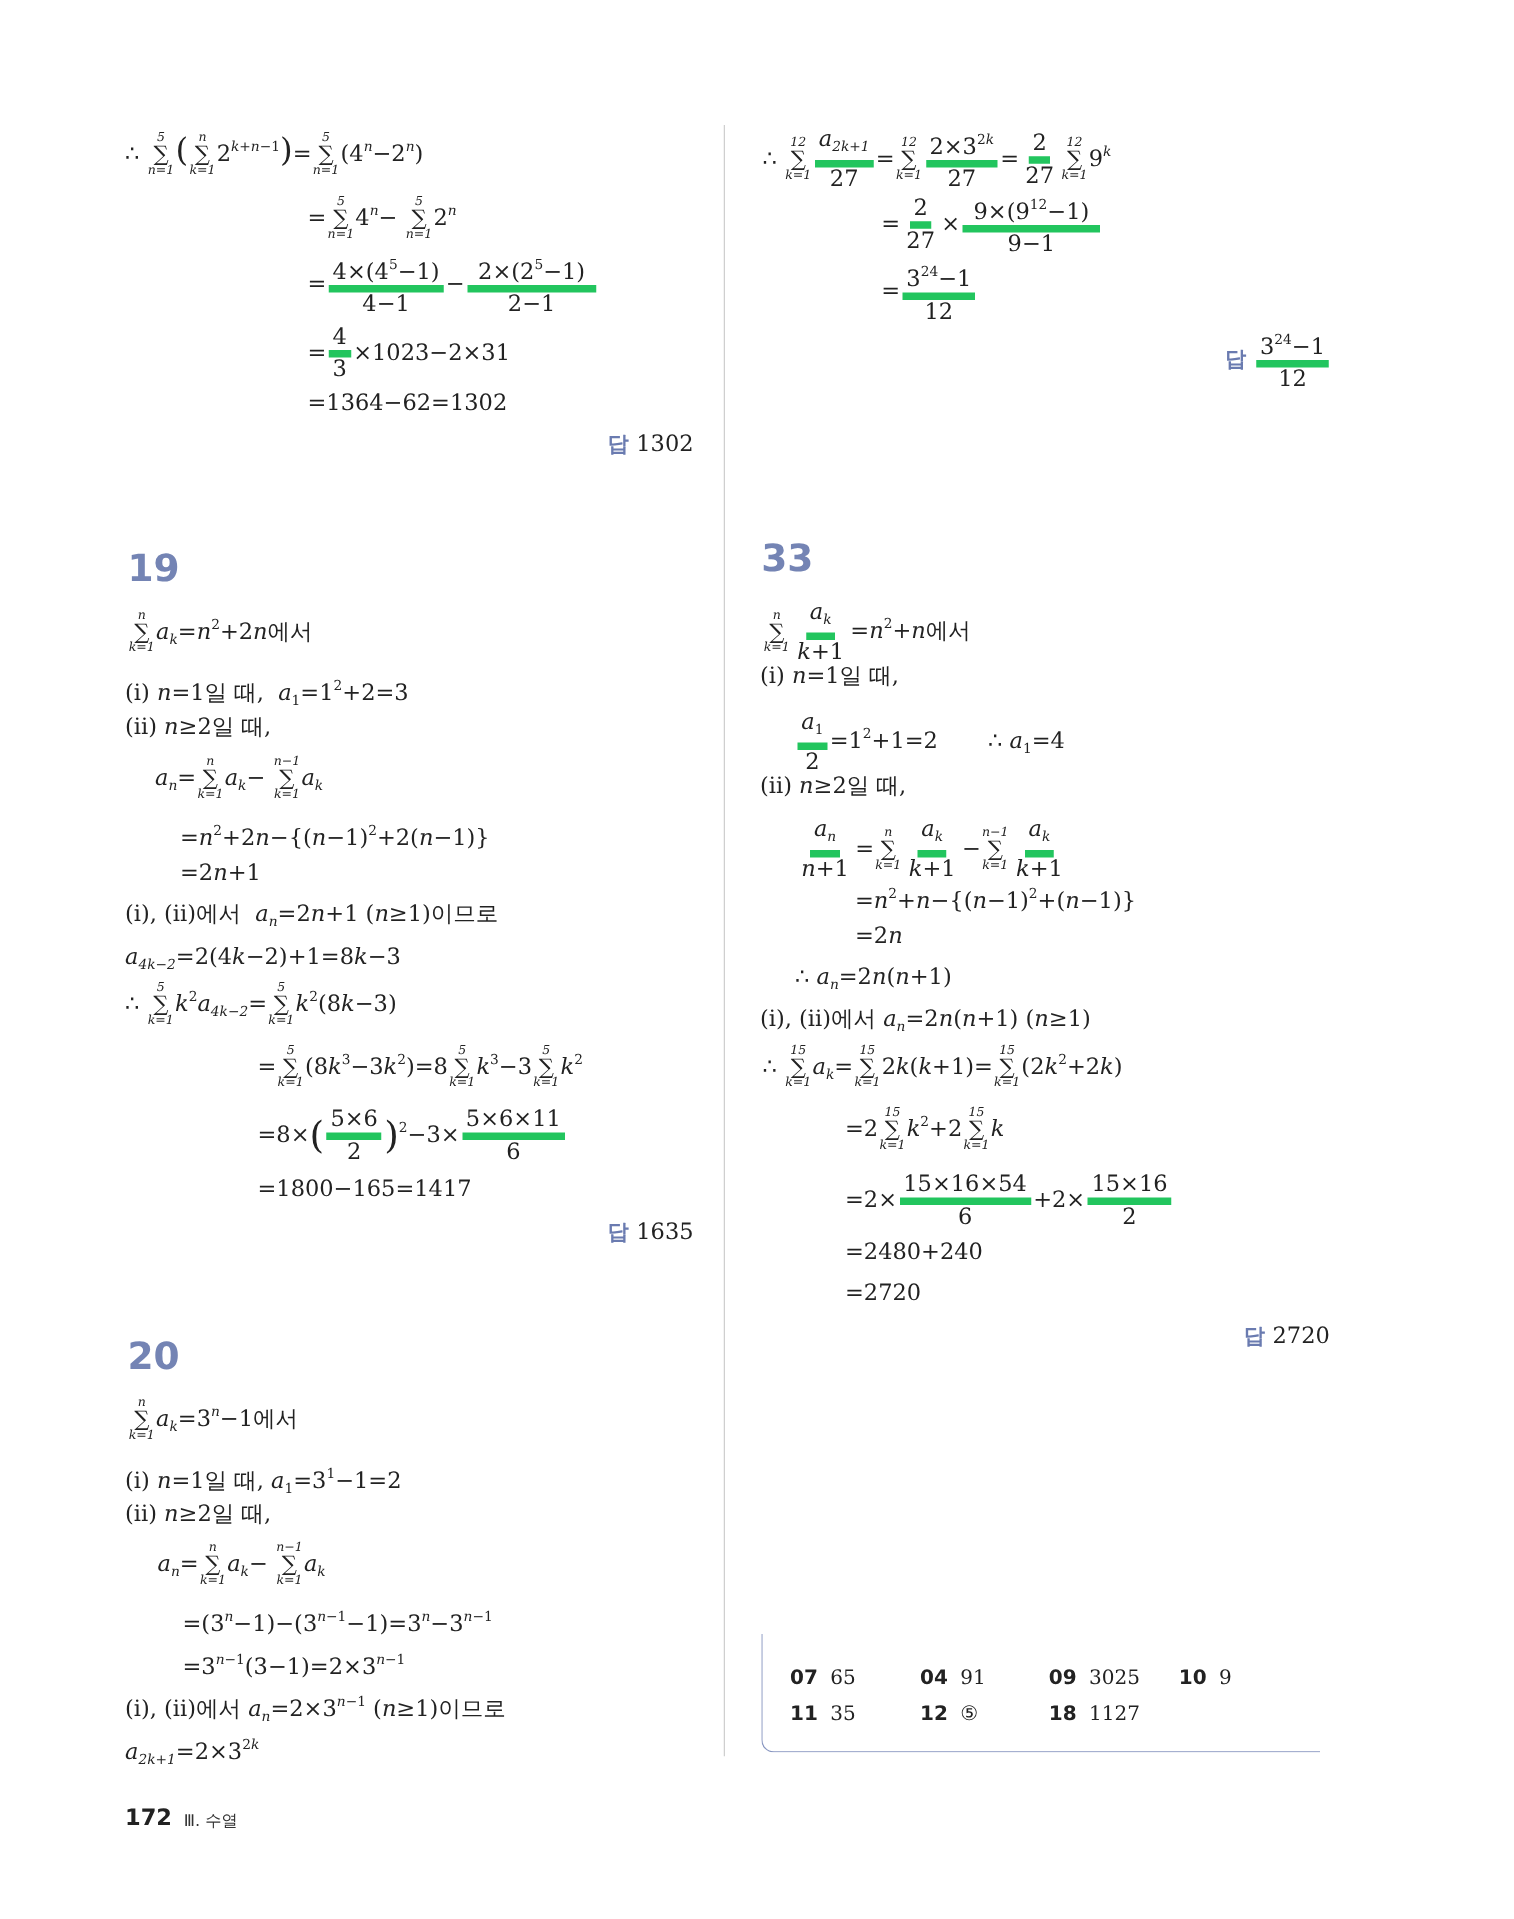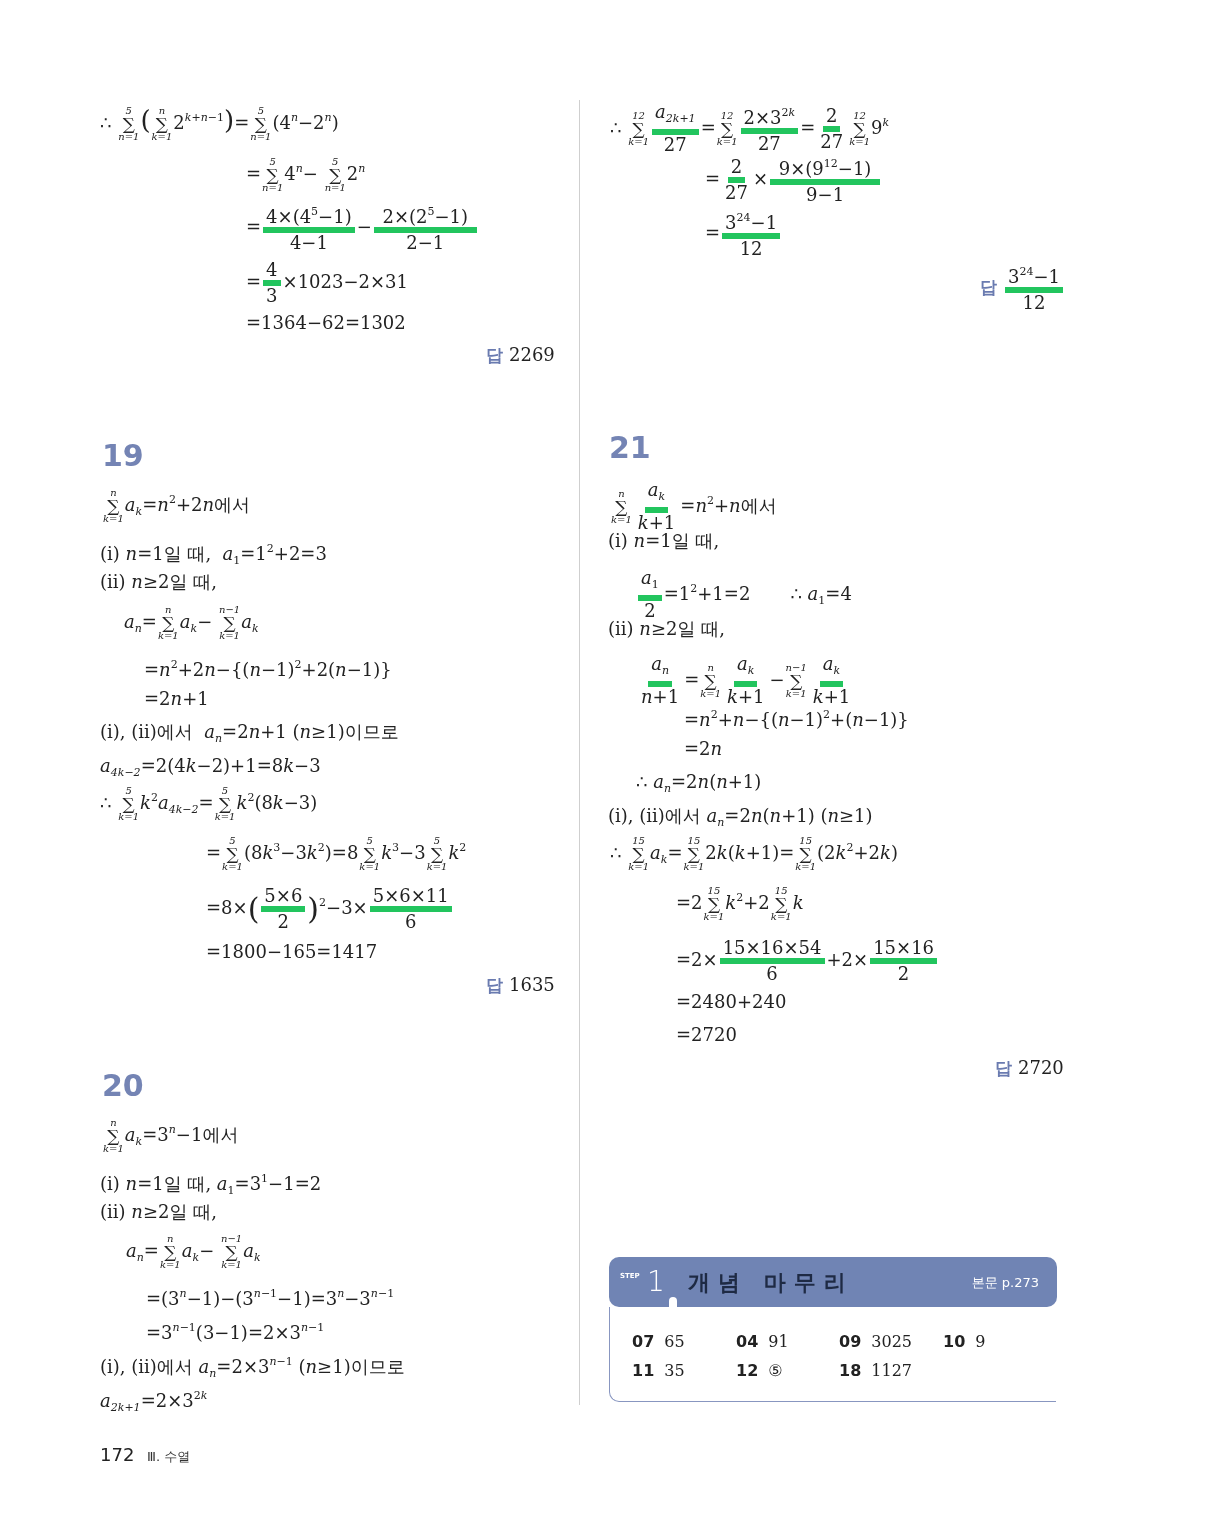--- a/index.html
+++ b/index.html
@@ -22,21 +22,21 @@
   .step-box { position:absolute; left:609px; top:1257px; width:448px; height:146px; }
   .step-header { position:absolute; left:0; top:0; width:448px; height:50px; background:#7084b4; border-radius:10px; }
   .step-body { position:absolute; left:0; top:50px; width:446px; height:94px; border:1.5px solid #8896c0; border-top:none; border-right:none; border-radius:0 0 0 10px; }
   .step-label { position:absolute; left:11px; top:15px; font-family:"DejaVu Sans", sans-serif; font-size:7px; color:#fff; font-weight:bold; }
   .step-num { position:absolute; left:38px; top:8px; font-family:"DejaVu Sans", sans-serif; font-size:28px; color:#fff; font-weight:300; }
   .step-title { position:absolute; left:79px; top:11px; font-family:"DejaVu Sans", sans-serif; font-size:22px; color:#1e2a44; font-weight:bold; letter-spacing:8px; }
   .step-ref { position:absolute; right:18px; top:17px; font-family:"DejaVu Sans", sans-serif; font-size:13px; color:#fff; }
   .step-notch { position:absolute; left:60px; top:40px; width:8px; height:12px; background:#fff; border-radius:6px 6px 0 0; }
   .ans-item { position:absolute; font-size:16px; white-space:nowrap; }
   .ans-item .no { font-family:"DejaVu Sans", sans-serif; font-weight:bold; margin-right:10px; }
-  .footer-page { position:absolute; left:100px; top:1444px; font-family:"DejaVu Sans", sans-serif; font-weight:normal; font-size:18px; }
+  .footer-page { position:absolute; left:100px; top:1444px; font-family:"DejaVu Sans", sans-serif; font-weight:bold; font-size:18px; }
   .footer-chapter { position:absolute; left:147px; top:1448px; font-family:"DejaVu Sans", sans-serif; font-size:13px; color:#333; }
 </style>
 </head>
 <body>
 
 <div class="col-divider"></div>
 
 <div>
   <div class="line" style="left:100px;top:106px;">
     ∴&nbsp;<span class="sigma">
@@ -74,21 +74,21 @@
       </span>
   </div>
   <div class="line" style="left:246px;top:260px;">
     =<span class="frac">
         <span class="num">4</span>
         <span class="den">3</span>
       </span>×1023−2×31
   </div>
   <div class="line" style="left:246px;top:311px;">=1364−62=1302</div>
   <div class="answer" style="left:486px;top:344px;">
-    <span class="dap">답</span><span>2269</span>
+    <span class="dap">답</span><span>1302</span>
   </div>
 </div>
 
 <div>
   <div class="line" style="left:610px;top:102px;">
     ∴&nbsp;<span class="sigma">
         <span class="lim">12</span>
         <span class="sym">∑</span>
         <span class="lim">k=1</span>
       </span><span class="frac">
@@ -221,21 +221,21 @@
         <span class="sym">∑</span>
         <span class="lim">k=1</span>
       </span><i>a</i><span class="sub">k</span>
   </div>
   <div class="line" style="left:146px;top:1282px;">=(3<span class="sup"><i>n</i></span>−1)−(3<span class="sup"><i>n</i>−1</span>−1)=3<span class="sup"><i>n</i></span>−3<span class="sup"><i>n</i>−1</span></div>
   <div class="line" style="left:146px;top:1316px;">=3<span class="sup"><i>n</i>−1</span>(3−1)=2×3<span class="sup"><i>n</i>−1</span></div>
   <div class="line" style="left:100px;top:1350px;">(i), (ii)에서 <i>a</i><span class="sub">n</span>=2×3<span class="sup"><i>n</i>−1</span> (<i>n</i>≥1)이므로</div>
   <div class="line" style="left:100px;top:1384px;"><i>a</i><span class="sub">2k+1</span>=2×3<span class="sup">2<i>k</i></span></div>
 </div>
 
-<div class="prob-num" style="left:609px;top:430px;">21</div>
+<div class="prob-num" style="left:609px;top:430px;">33</div>
 <div>
   <div class="line" style="left:610px;top:480px;">
     <span class="sigma">
         <span class="lim">n</span>
         <span class="sym">∑</span>
         <span class="lim">k=1</span>
       </span><span class="frac">
         <span class="num"><i>a</i><span class="sub">k</span></span>
         <span class="den"><i>k</i>+1</span>
       </span>=<i>n</i><span class="sup">2</span>+<i>n</i>에서
@@ -308,26 +308,20 @@
       </span>
   </div>
   <div class="line" style="left:676px;top:990px;">=2480+240</div>
   <div class="line" style="left:676px;top:1023px;">=2720</div>
   <div class="answer" style="left:995px;top:1057px;">
     <span class="dap">답</span><span>2720</span>
   </div>
 </div>
 
 <div class="step-box">
-  <div class="step-header">
-    <span class="step-label">STEP</span>
-    <span class="step-num">1</span>
-    <span class="step-title">개념 마무리</span>
-    <span class="step-ref">본문 p.273</span>
-  </div>
   <div class="step-notch"></div>
   <div class="step-body">
     <div class="ans-item" style="left:22px;top:25px;"><span class="no">07</span><span>65</span></div>
     <div class="ans-item" style="left:126px;top:25px;"><span class="no">04</span><span>91</span></div>
     <div class="ans-item" style="left:229px;top:25px;"><span class="no">09</span><span>3025</span></div>
     <div class="ans-item" style="left:333px;top:25px;"><span class="no">10</span><span>9</span></div>
     <div class="ans-item" style="left:22px;top:54px;"><span class="no">11</span><span>35</span></div>
     <div class="ans-item" style="left:126px;top:54px;"><span class="no">12</span><span>⑤</span></div>
     <div class="ans-item" style="left:229px;top:54px;"><span class="no">18</span><span>1127</span></div>
   </div>

